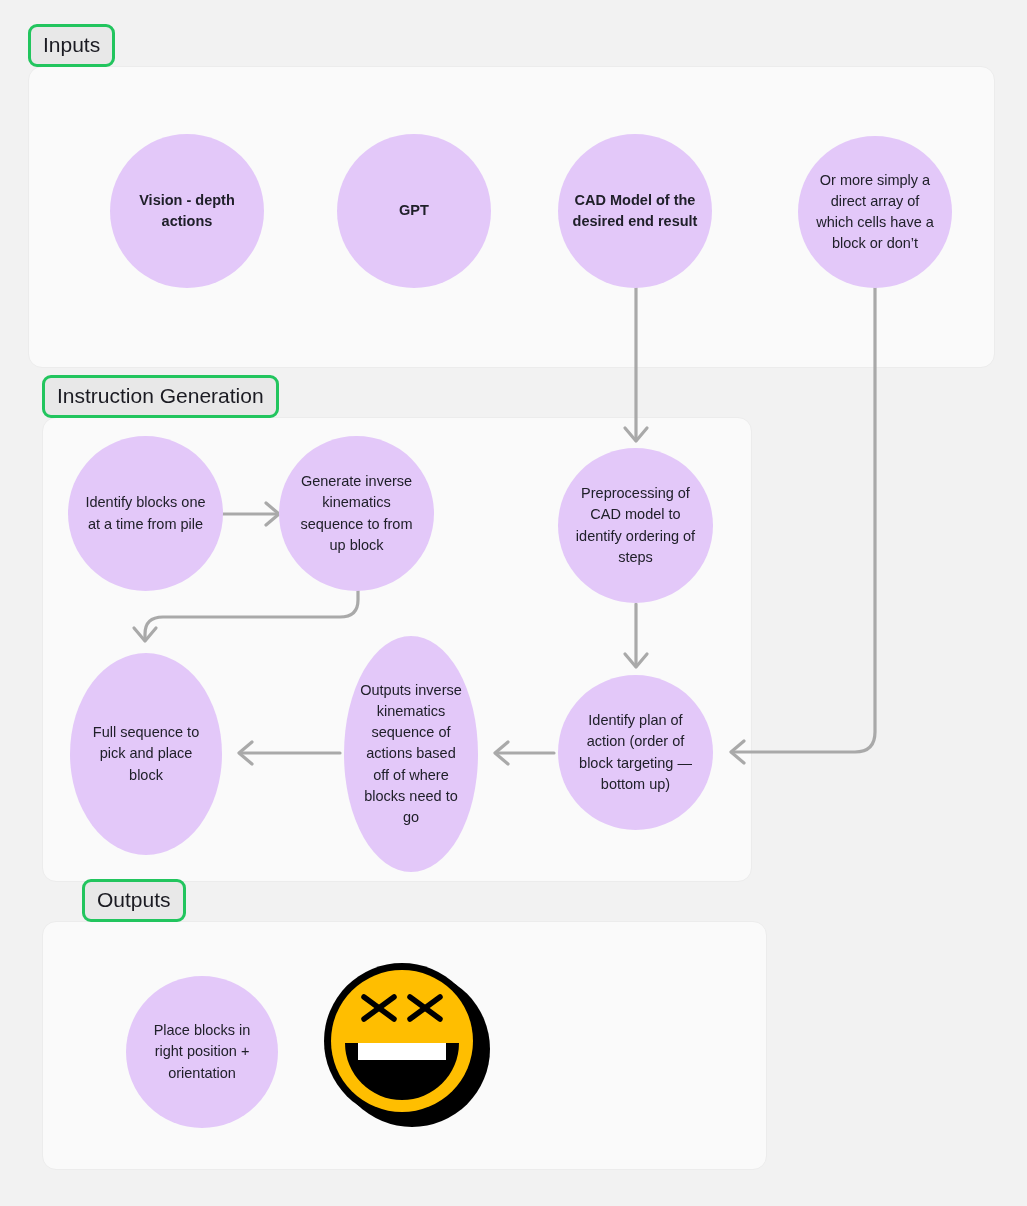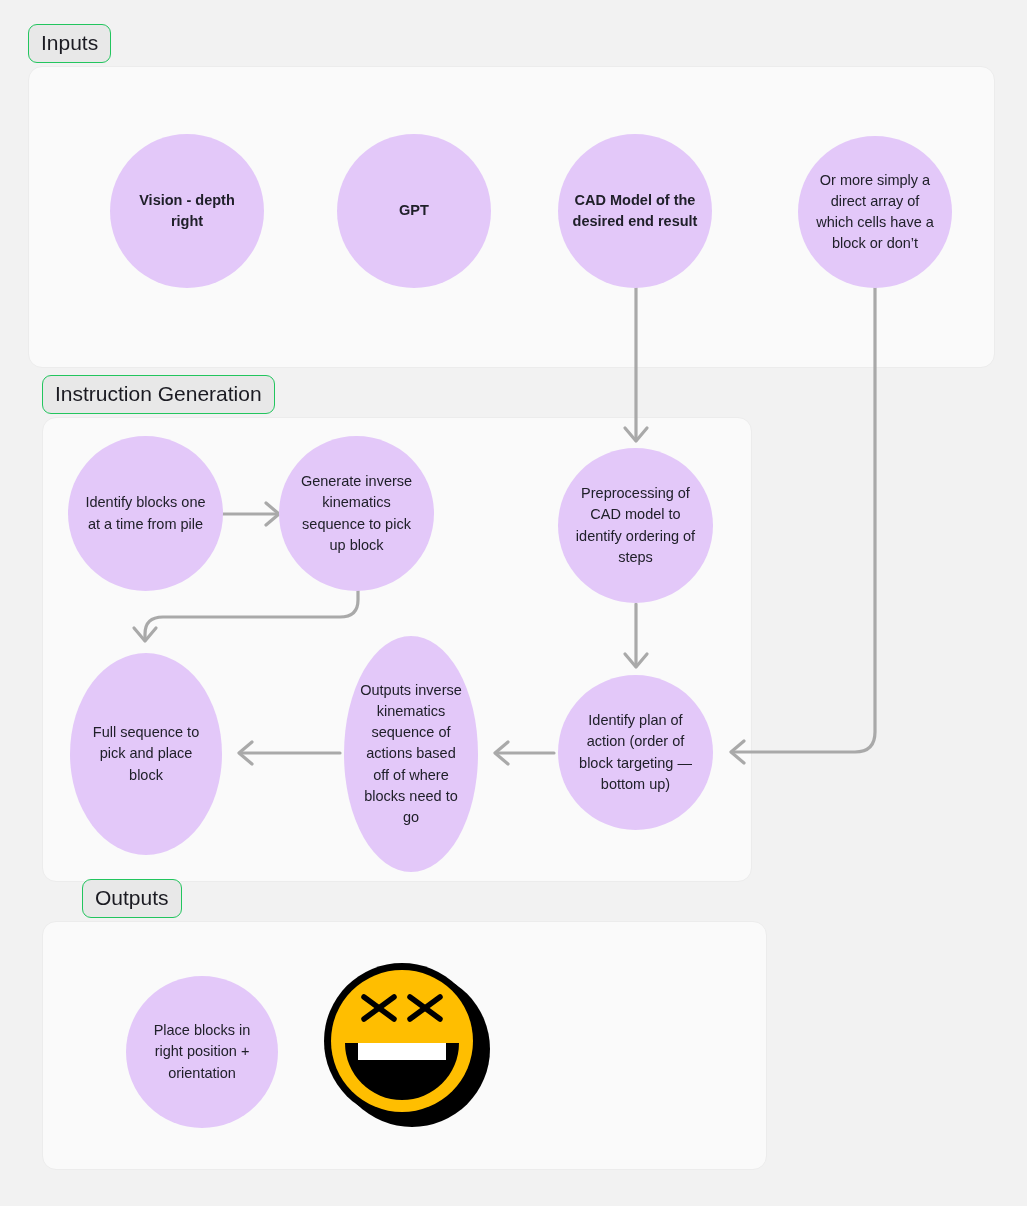--- a/index.html
+++ b/index.html
@@ -24,21 +24,21 @@
   .frame {
     position: absolute;
     background: #fafafa;
     border: 1px solid #ececec;
     border-radius: 14px;
     box-sizing: border-box;
   }
   .frame-label {
     position: absolute;
     background: #e8e8e8;
-    border: 1px solid #22c55e;
+    border: 3px solid #22c55e;
     border-radius: 9px;
     color: #1b1b22;
     font-size: 21px;
     line-height: 1;
     padding: 7px 12px 9px 12px;
     box-sizing: border-box;
     white-space: nowrap;
     z-index: 6;
   }
 
@@ -88,21 +88,21 @@
 </style>
 </head>
 <body>
 
 <div id="canvas">
 
   <div class="frame" style="left:28px; top:66px; width:967px; height:302px;"></div>
   <div class="frame-label" style="left:28px; top:24px;">Inputs</div>
 
   <div class="node bold" style="left:110px; top:134px; width:154px; height:154px;">
-    <span class="node-text">Vision - depth right</span>
+    <span class="node-text">Vision - depth actions</span>
   </div>
 
   <div class="node bold" style="left:337px; top:134px; width:154px; height:154px;">
     <span class="node-text">GPT</span>
   </div>
 
   <div class="node" style="left:798px; top:136px; width:154px; height:152px;">
     <span class="node-text">Or more simply a direct array of which cells have a block or don’t</span>
   </div>
 
@@ -111,21 +111,21 @@
   </div>
 
   <div class="frame" style="left:42px; top:417px; width:710px; height:465px;"></div>
   <div class="frame-label" style="left:42px; top:375px;">Instruction Generation</div>
 
   <div class="node" style="left:68px; top:436px; width:155px; height:155px;">
     <span class="node-text">Identify blocks one at a time from pile</span>
   </div>
 
   <div class="node" style="left:279px; top:436px; width:155px; height:155px;">
-    <span class="node-text">Generate inverse kinematics sequence to pick up block</span>
+    <span class="node-text">Generate inverse kinematics sequence to from up block</span>
   </div>
 
   <div class="node" style="left:558px; top:448px; width:155px; height:155px;">
     <span class="node-text">Preprocessing of CAD model to identify ordering of steps</span>
   </div>
 
   <div class="node" style="left:70px; top:653px; width:152px; height:202px;">
     <span class="node-text">Full sequence to pick and place block</span>
   </div>
 

